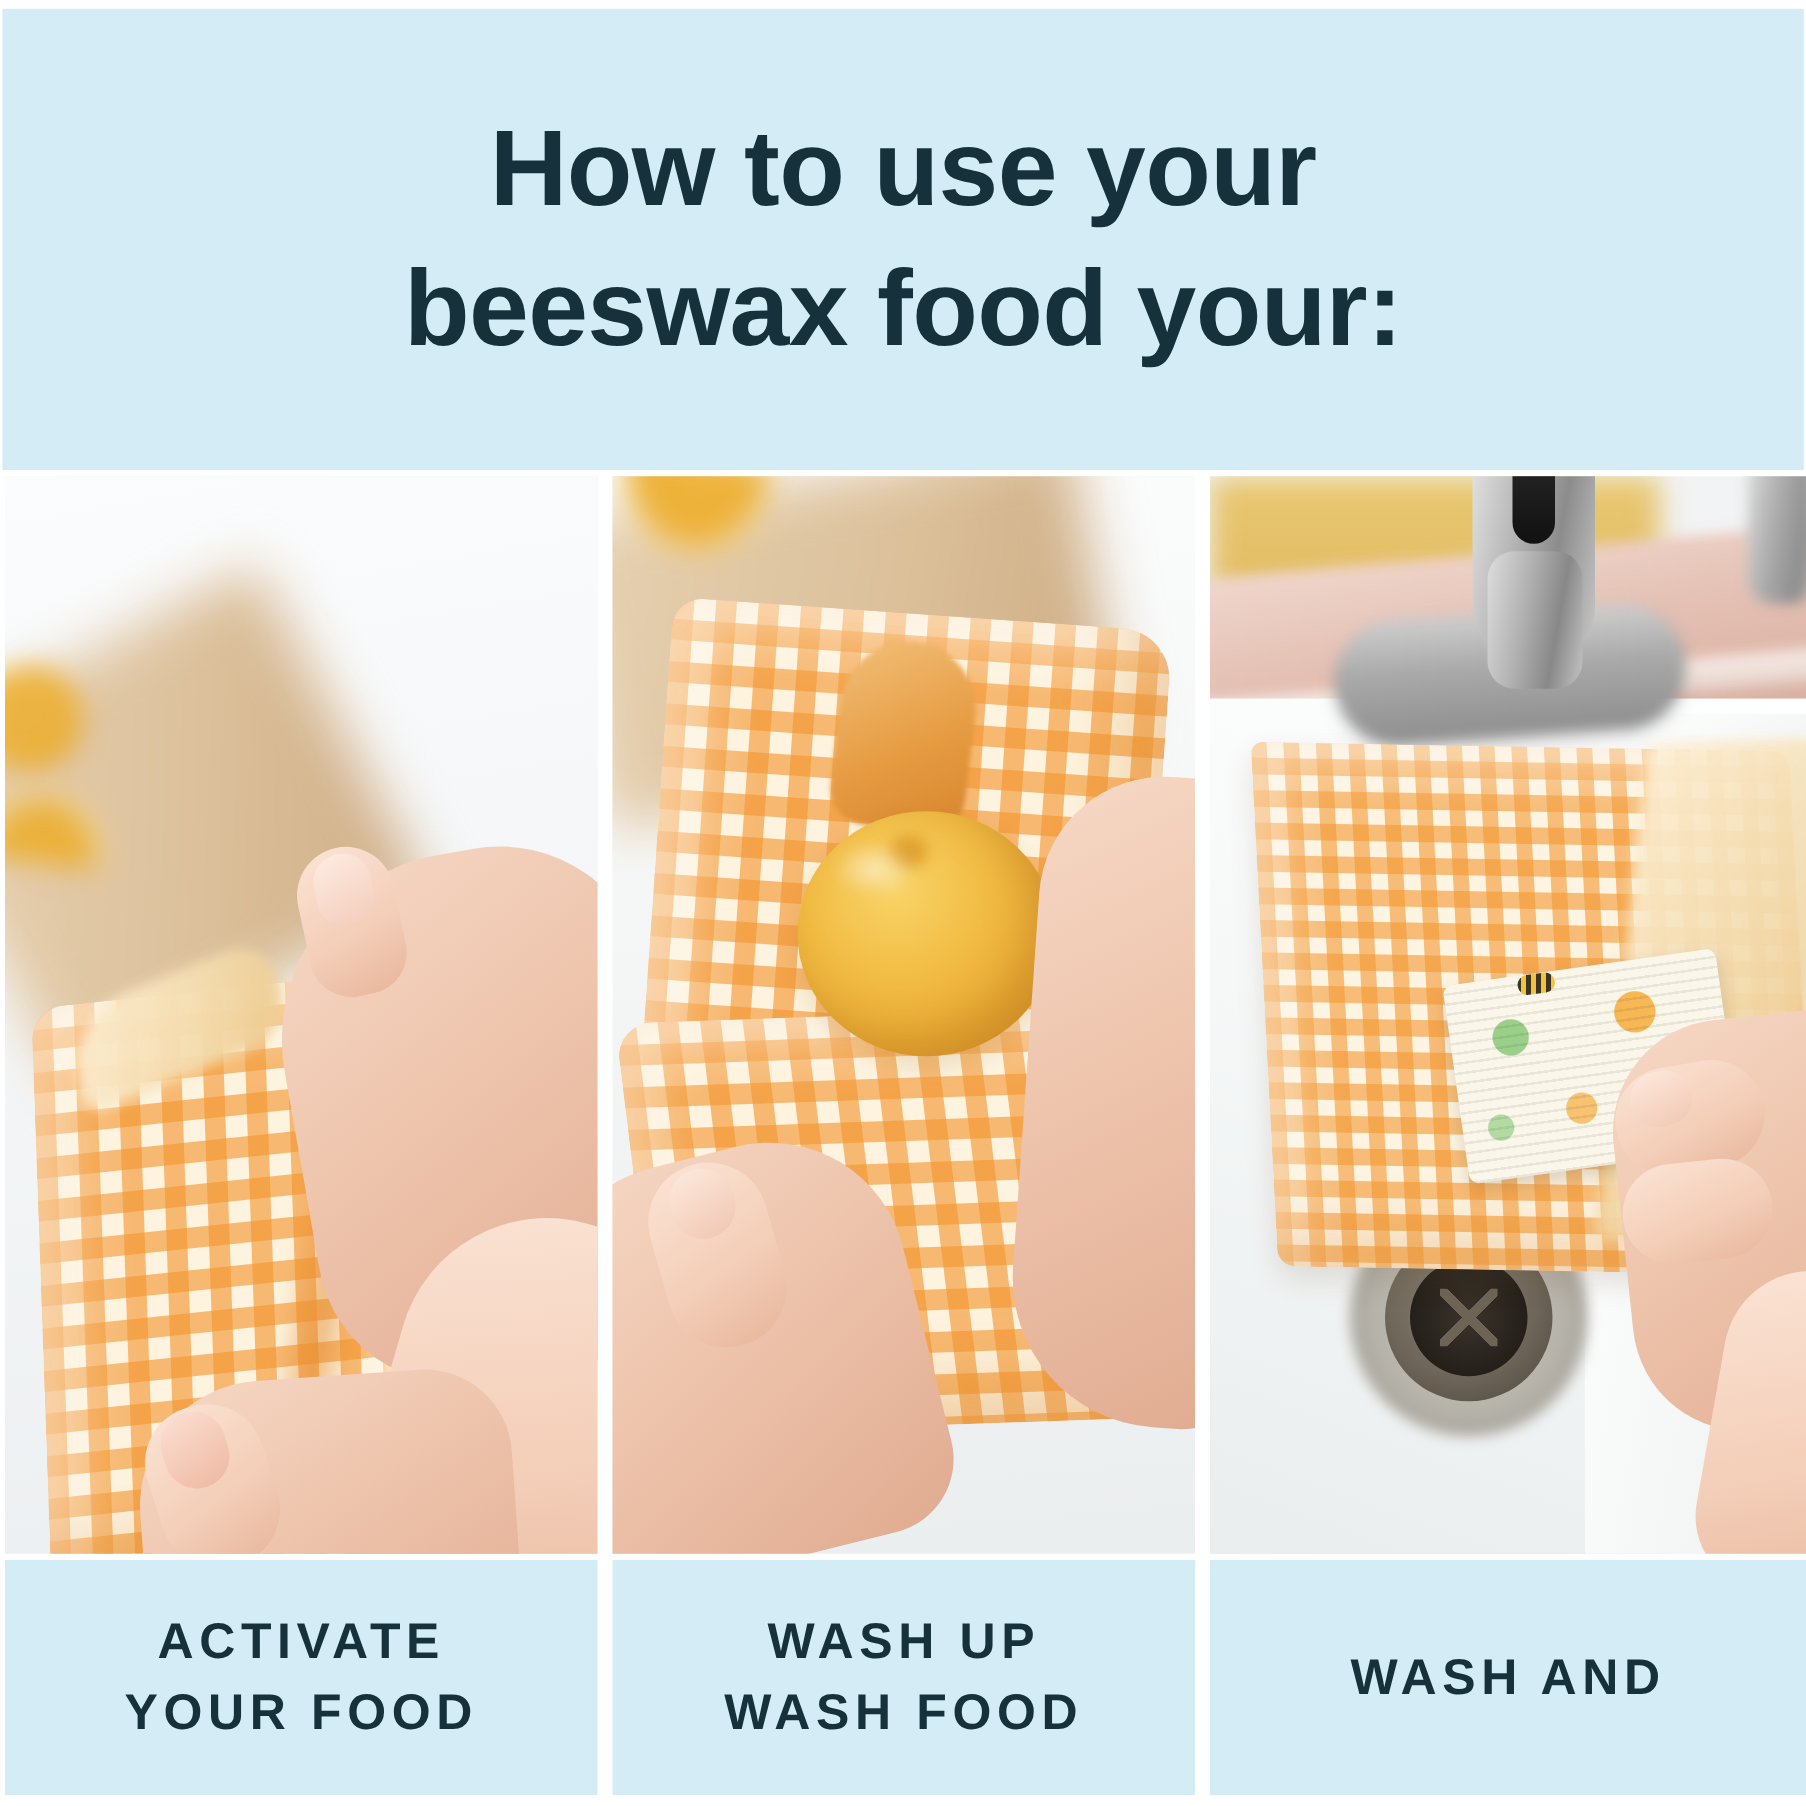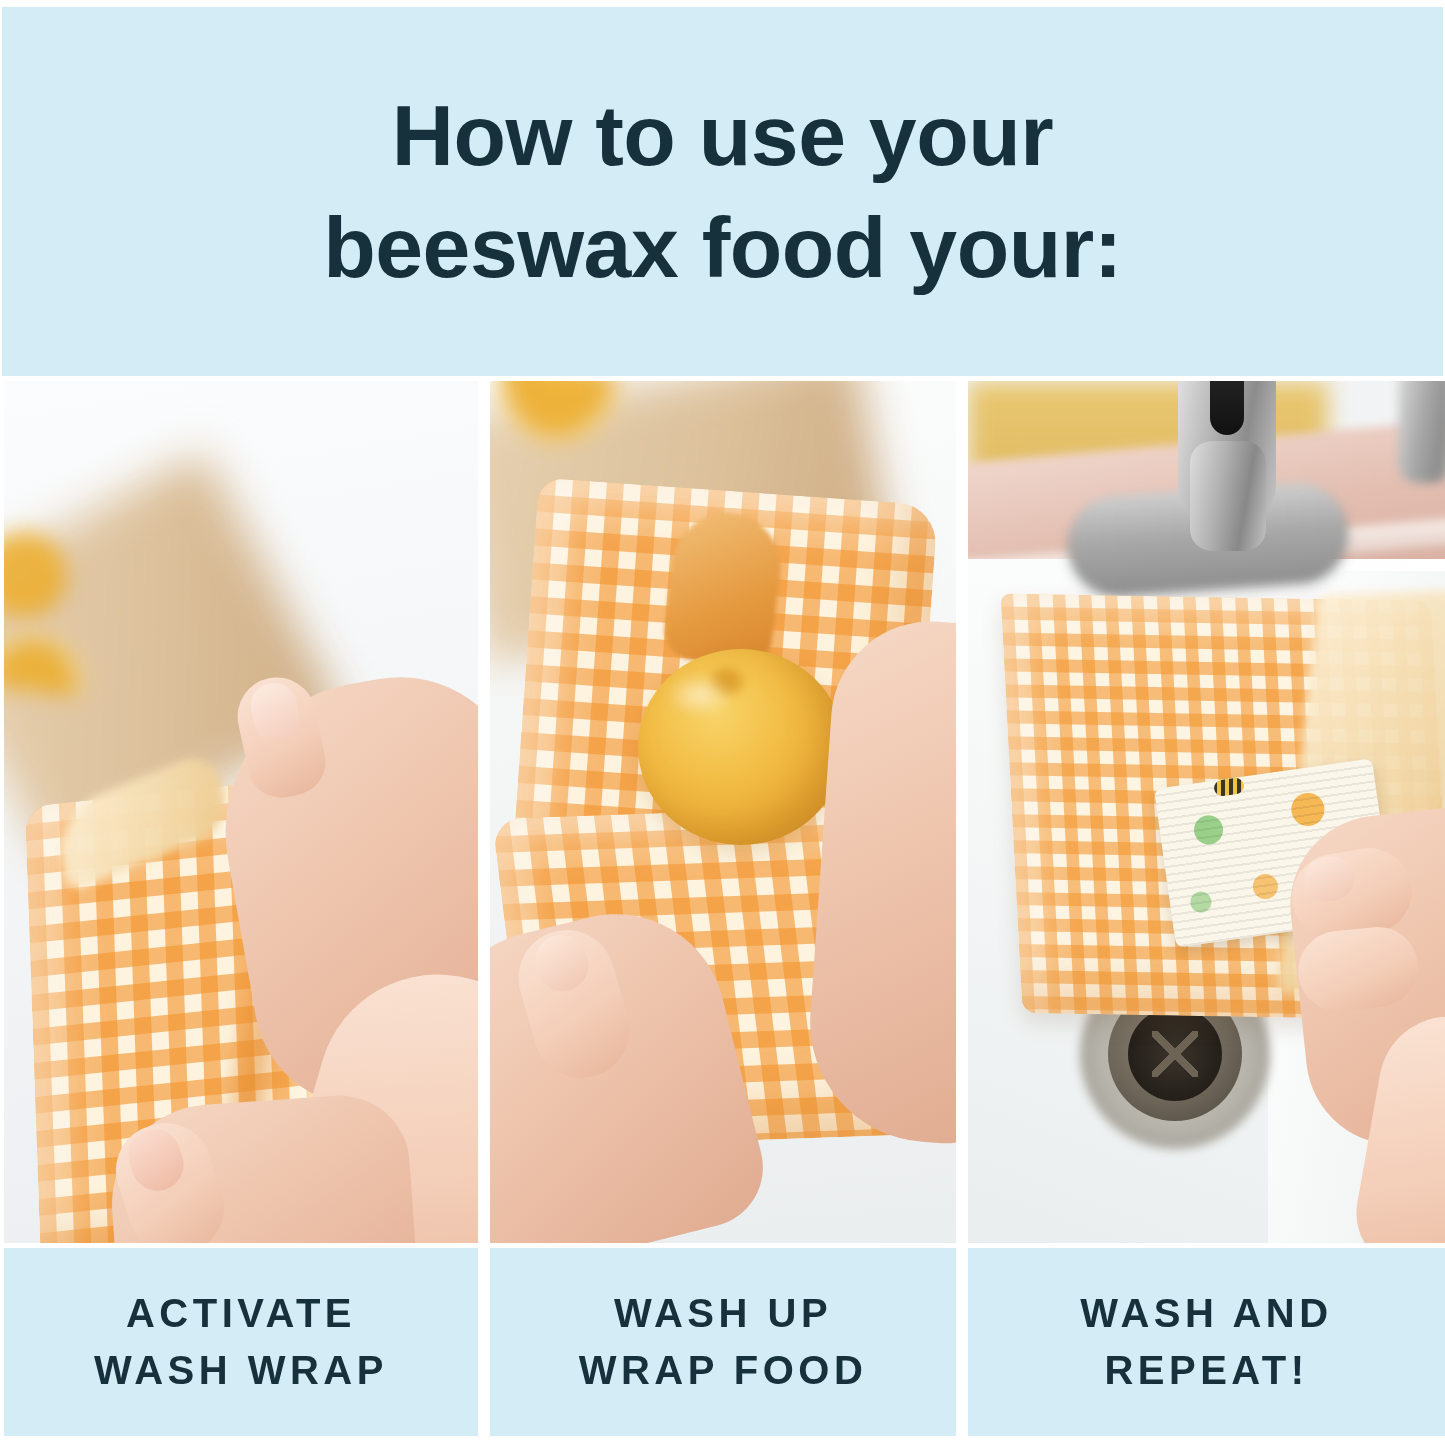--- a/index.html
+++ b/index.html
@@ -406,25 +406,24 @@
       <div class="layer finger2 skin-lt"></div>
       <div class="layer nail3"></div>
       <div class="layer arm skin-lt"></div>
     </div>
 
   </div>
 
   <div class="captions">
     <div class="cap c1">
       <div class="cap-line">ACTIVATE</div>
-      <div class="cap-line">WASH WRAP</div>
+      <div class="cap-line">YOUR FOOD</div>
     </div>
     <div class="cap c2">
       <div class="cap-line">WASH UP</div>
-      <div class="cap-line">WRAP FOOD</div>
+      <div class="cap-line">WASH FOOD</div>
     </div>
     <div class="cap c3">
       <div class="cap-line">WASH AND</div>
-      <div class="cap-line">REPEAT!</div>
     </div>
   </div>
 
 </div>
 
 </body></html>

